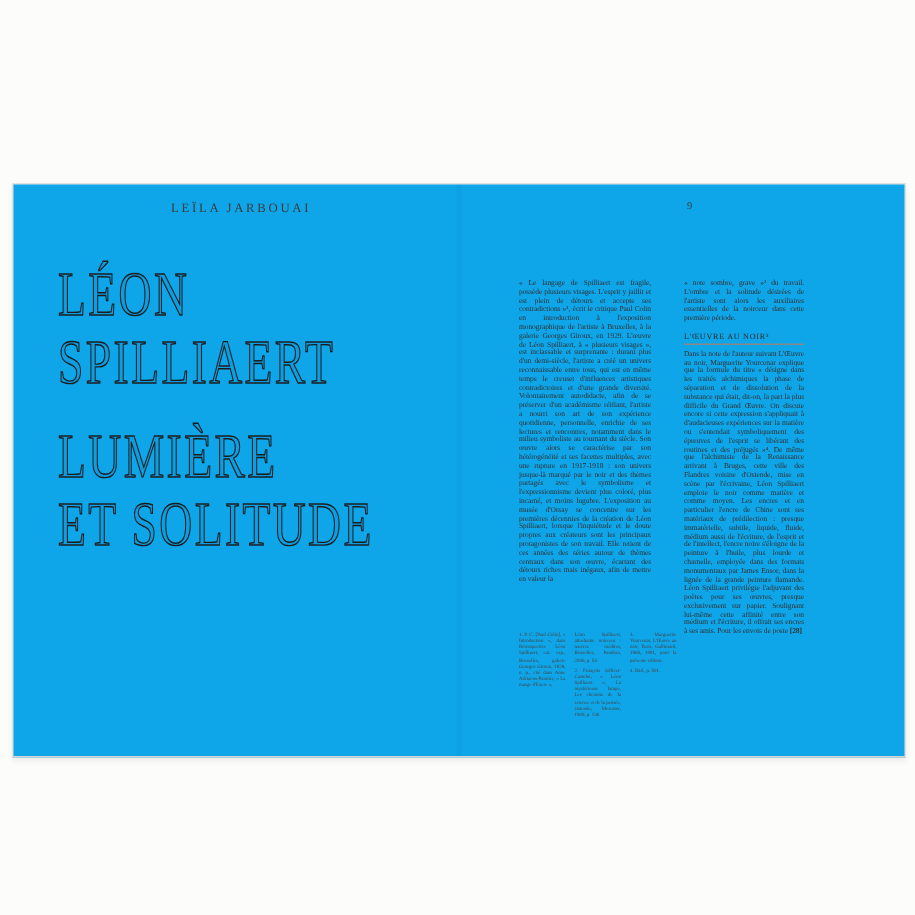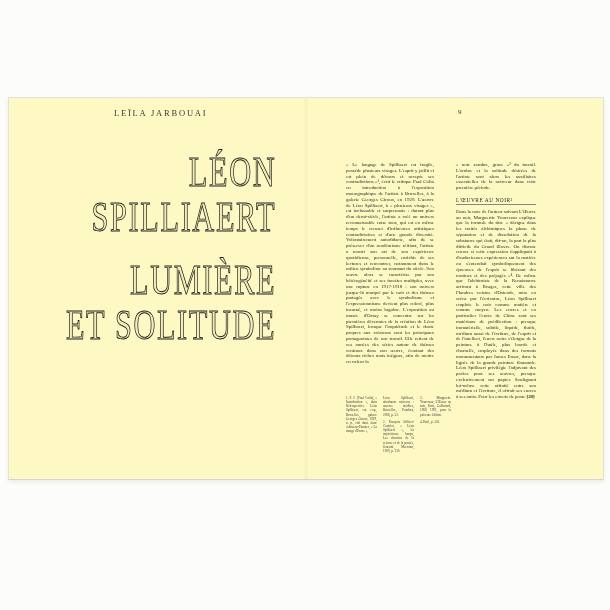--- a/index.html
+++ b/index.html
@@ -4,40 +4,40 @@
 <style>
   html,body{margin:0;padding:0;}
   .canvas{
     position:relative;
     width:610px;height:610px;
     background:#fcfcfb;
     overflow:hidden;
     font-family:"Liberation Serif","DejaVu Serif",serif;
   }
   .book{
-    position:absolute;left:8px;top:97px;
+    position:absolute;left:8px;top:122px;
     width:594px;height:381px;
-    background:#fef9c3;
+    background:#0ea5e9;
     border:1px solid #e2e1de;
     border-bottom-color:#d6d5d2;
     box-shadow:0 2px 4px rgba(0,0,0,0.07);
   }
   .gutter{
     position:absolute;left:294px;top:0;width:6px;height:100%;
     background:linear-gradient(to right,rgba(0,0,0,0) 0%,rgba(0,0,0,0.035) 50%,rgba(0,0,0,0) 100%);
   }
   
   .author{
     position:absolute;left:105px;top:10px;
     font-size:8.5px;letter-spacing:1.8px;color:#3c3a38;
     white-space:nowrap;
   }
   .title-block{
     position:absolute;left:0;top:52px;width:297px;
-    text-align:right;color:#1a1a1a;
+    text-align:left;color:#1a1a1a;
   }
   .title-line{
     font-size:38px;line-height:45px;letter-spacing:2px;
     transform:scale(0.8,1.1);transform-origin:50% 50%;
     white-space:nowrap;
   }
   @supports (-webkit-text-stroke: 1px #000){
     .title-line{
       color:rgba(26,26,26,0.05);
       -webkit-text-stroke:0.85px #1c1c1c;

